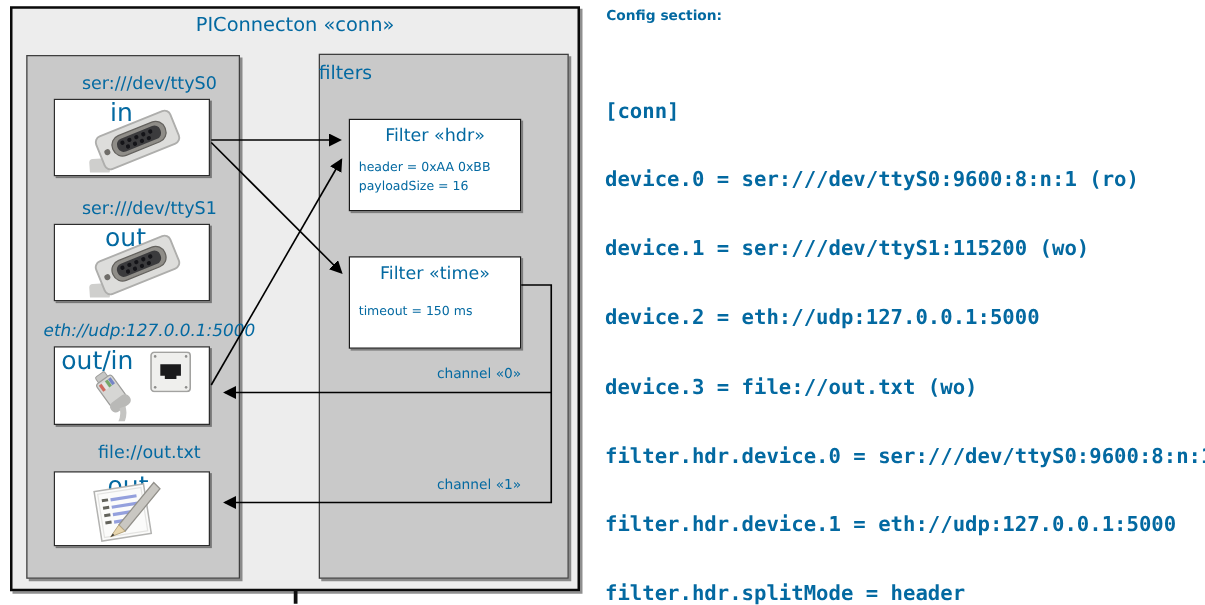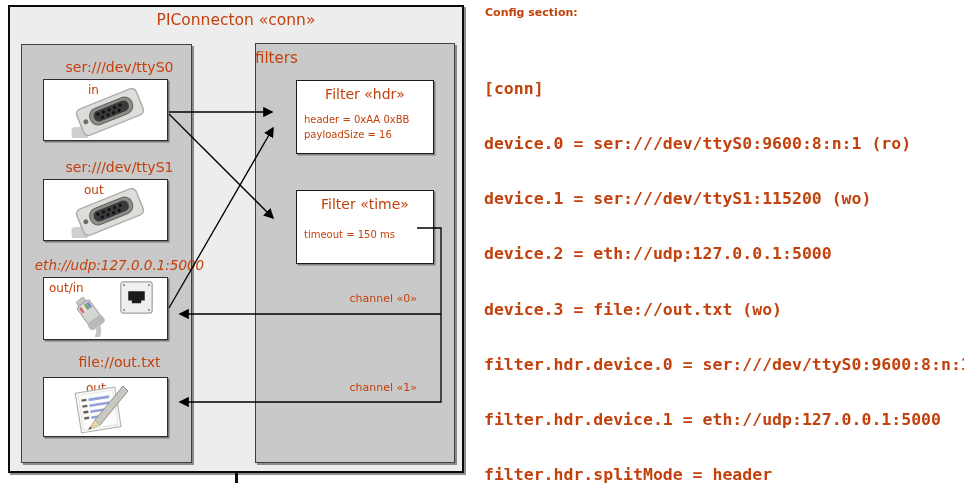--- a/index.html
+++ b/index.html
@@ -1,42 +1,43 @@
 <!DOCTYPE html>
 <html><head>
 <meta charset="utf-8">
 <style>
   html,body{margin:0;padding:0;background:#fff;}
   .canvas{
     position:relative;width:964px;height:484px;background:#ffffff;
-    font-family:"DejaVu Sans",sans-serif;color:#c2410c;overflow:hidden;
+    font-family:"DejaVu Sans",sans-serif;color:#0369a1;overflow:hidden;
   }
   .abs{position:absolute;}
   
   .outer{
     left:8px;top:5px;width:452px;height:464px;background:#ededed;
     border:2px solid #0a0a0a;box-shadow:2px 2px 0 #8f8f8f;
   }
   .diagram-title{left:8px;top:11px;width:456px;text-align:center;font-size:15.5px;}
   .panel{
     background:#c9c9c9;border:1px solid #3f3f3f;box-shadow:2px 2px 0 #8a8a8a;
   }
   .devices-panel{left:21px;top:44px;width:169px;height:417px;}
   .filters-panel{left:255px;top:43px;width:198px;height:418px;}
   .filters-label{left:255px;top:49px;width:200px;font-size:15px;}
   .dev-label{left:21px;width:171px;text-align:center;font-size:14px;white-space:nowrap;margin-left:13px;}
   .dev-label.small{font-size:13.5px;font-style:italic;}
   .dev-box{
     left:43px;width:123px;background:#ffffff;border:1.5px solid #2d2d2d;
     box-shadow:1.5px 1.5px 0 #777777;
   }
-  .mode{position:absolute;font-size:12px;line-height:18px;}
+  .mode{position:absolute;font-size:20px;line-height:18px;}
   .filter-box{
-    left:296px;width:136px;height:72px;background:#ffffff;border:1px solid #1a1a1a;
+    left:279px;width:136px;height:72px;background:#ffffff;border:1px solid #1a1a1a;
     box-shadow:1.5px 1.5px 0 #7e7e7e;
+    margin-top:15px;
   }
   .filter-title{position:absolute;left:0;right:0;top:5px;text-align:center;font-size:14px;}
   .filter-props{position:absolute;left:7px;font-size:10px;line-height:15px;white-space:nowrap;}
   .chan-label{left:299px;width:118px;text-align:right;font-size:11px;white-space:nowrap;}
   .wires{left:0;top:0;width:964px;height:484px;pointer-events:none;}
   .bottom-tick{left:235px;top:472px;width:3px;height:11px;background:#101010;}
   
   .config-heading{left:485px;top:6px;font-size:11px;font-weight:bold;white-space:nowrap;}
   .config-lines{
     left:484px;top:43px;font-family:"DejaVu Sans Mono",monospace;font-weight:bold;

